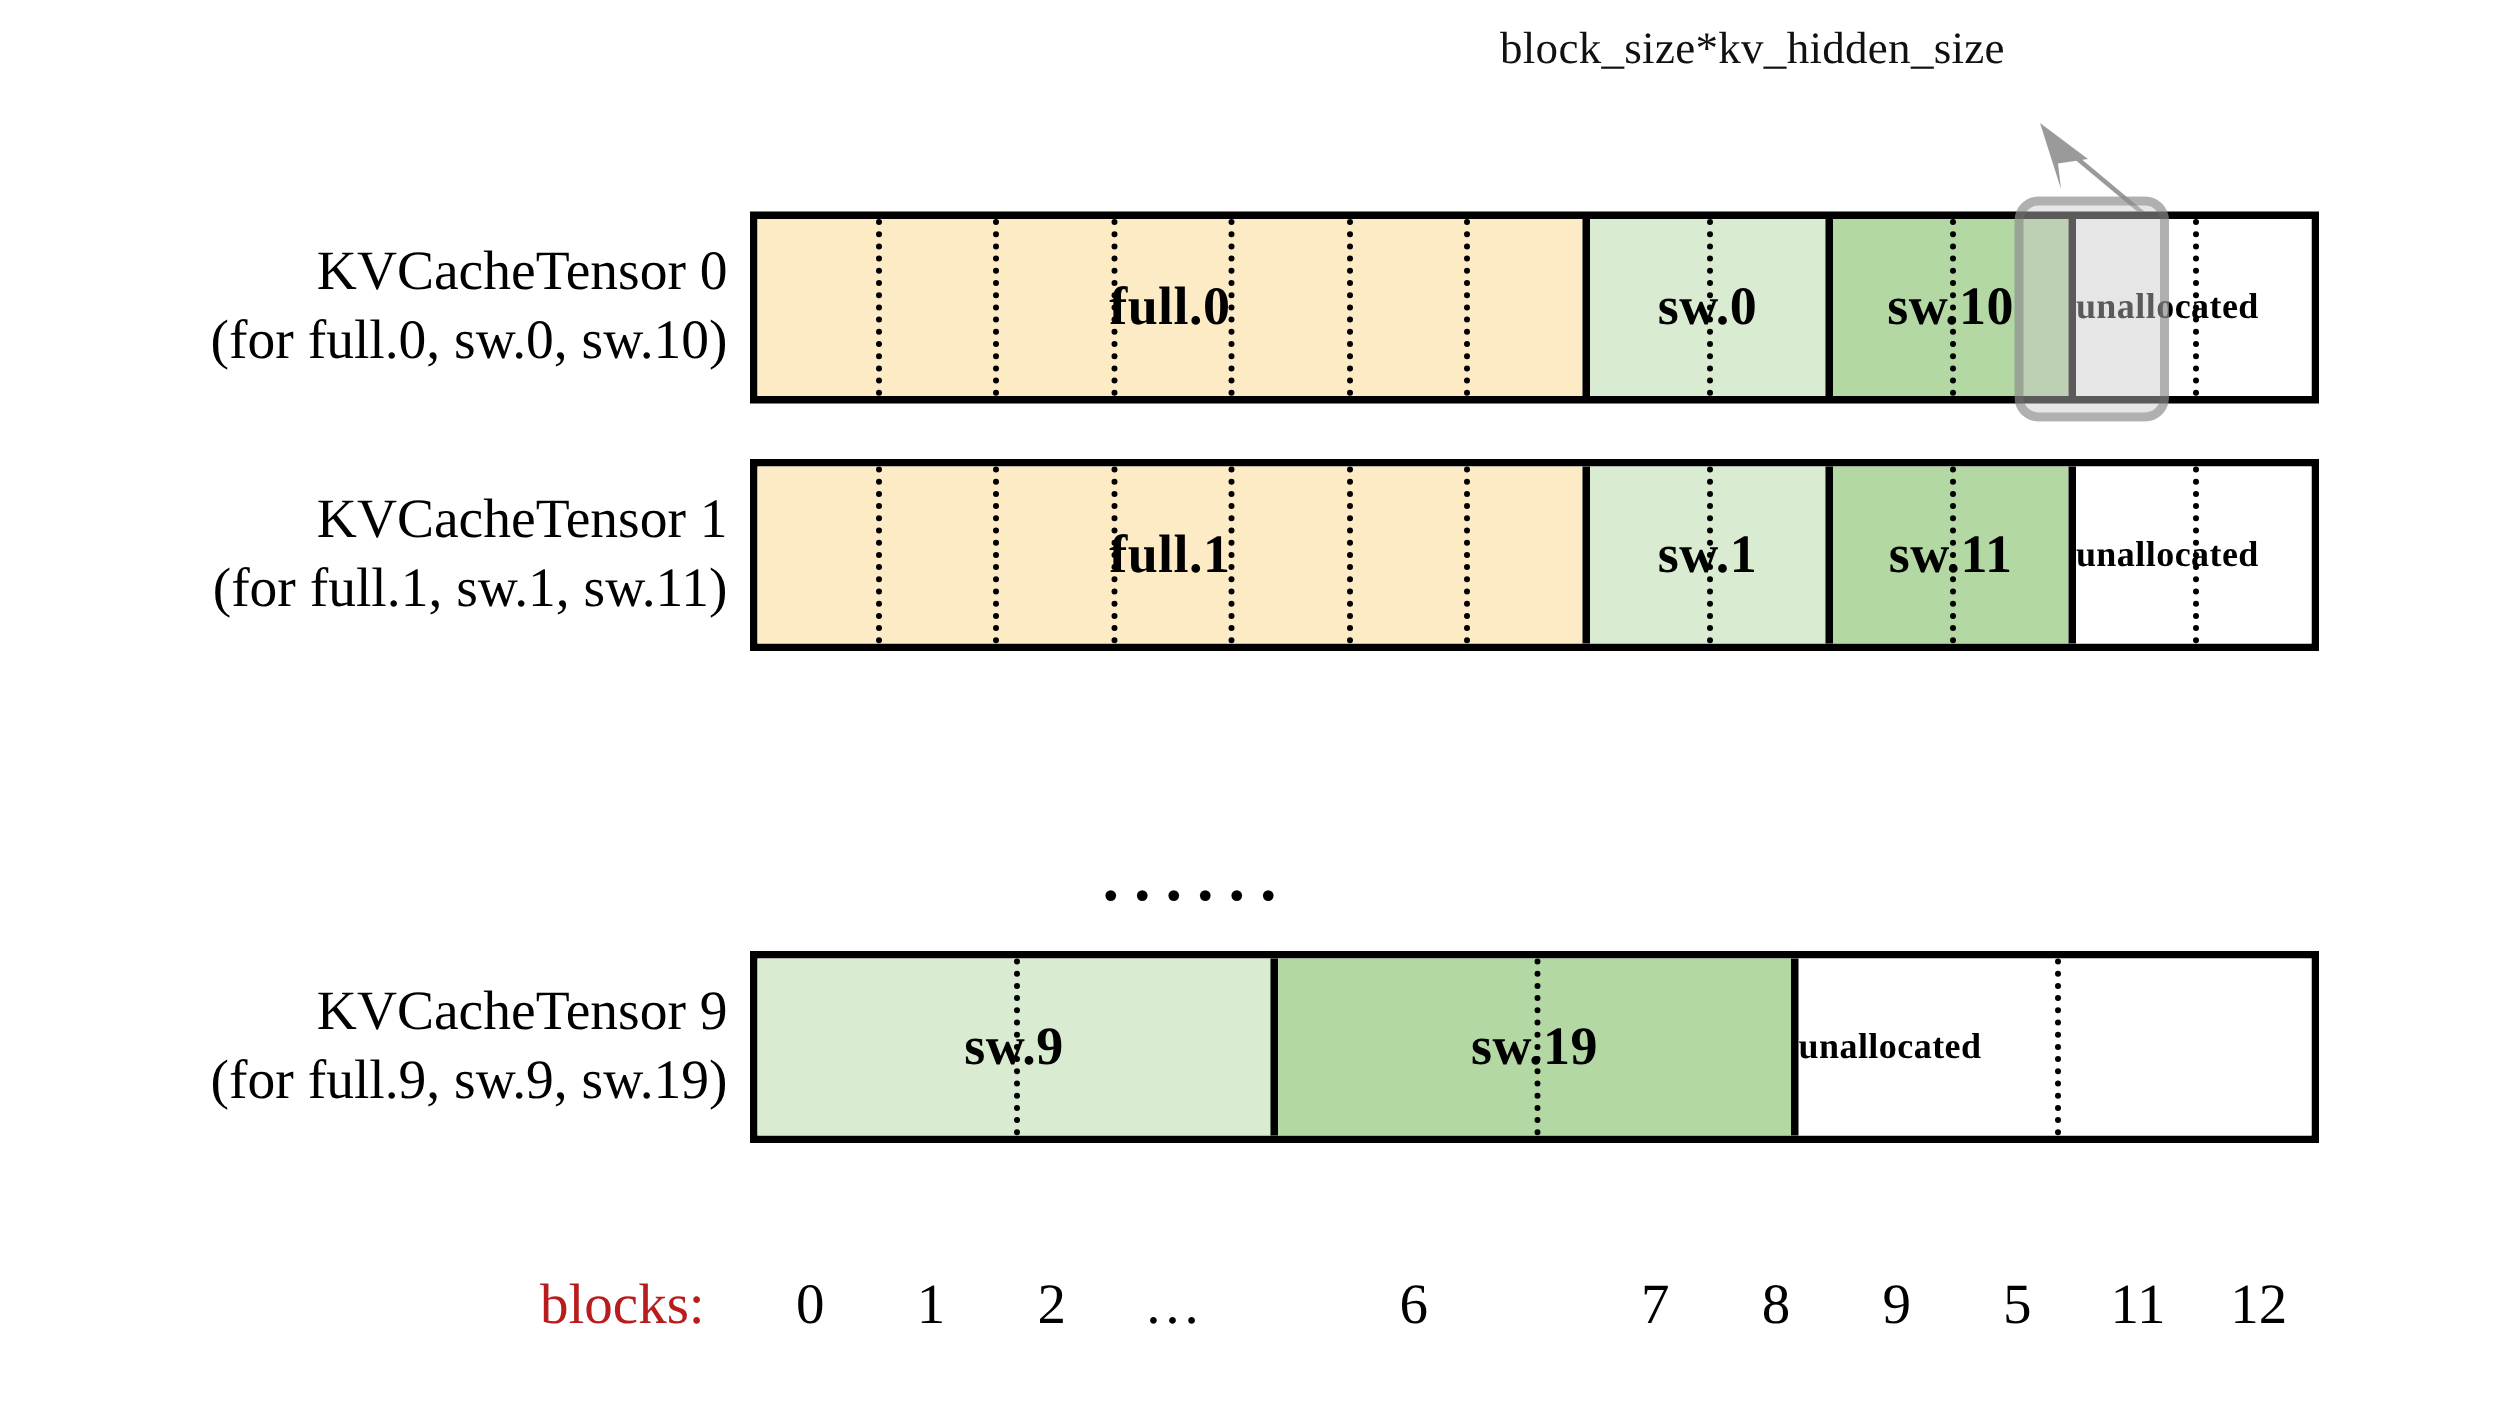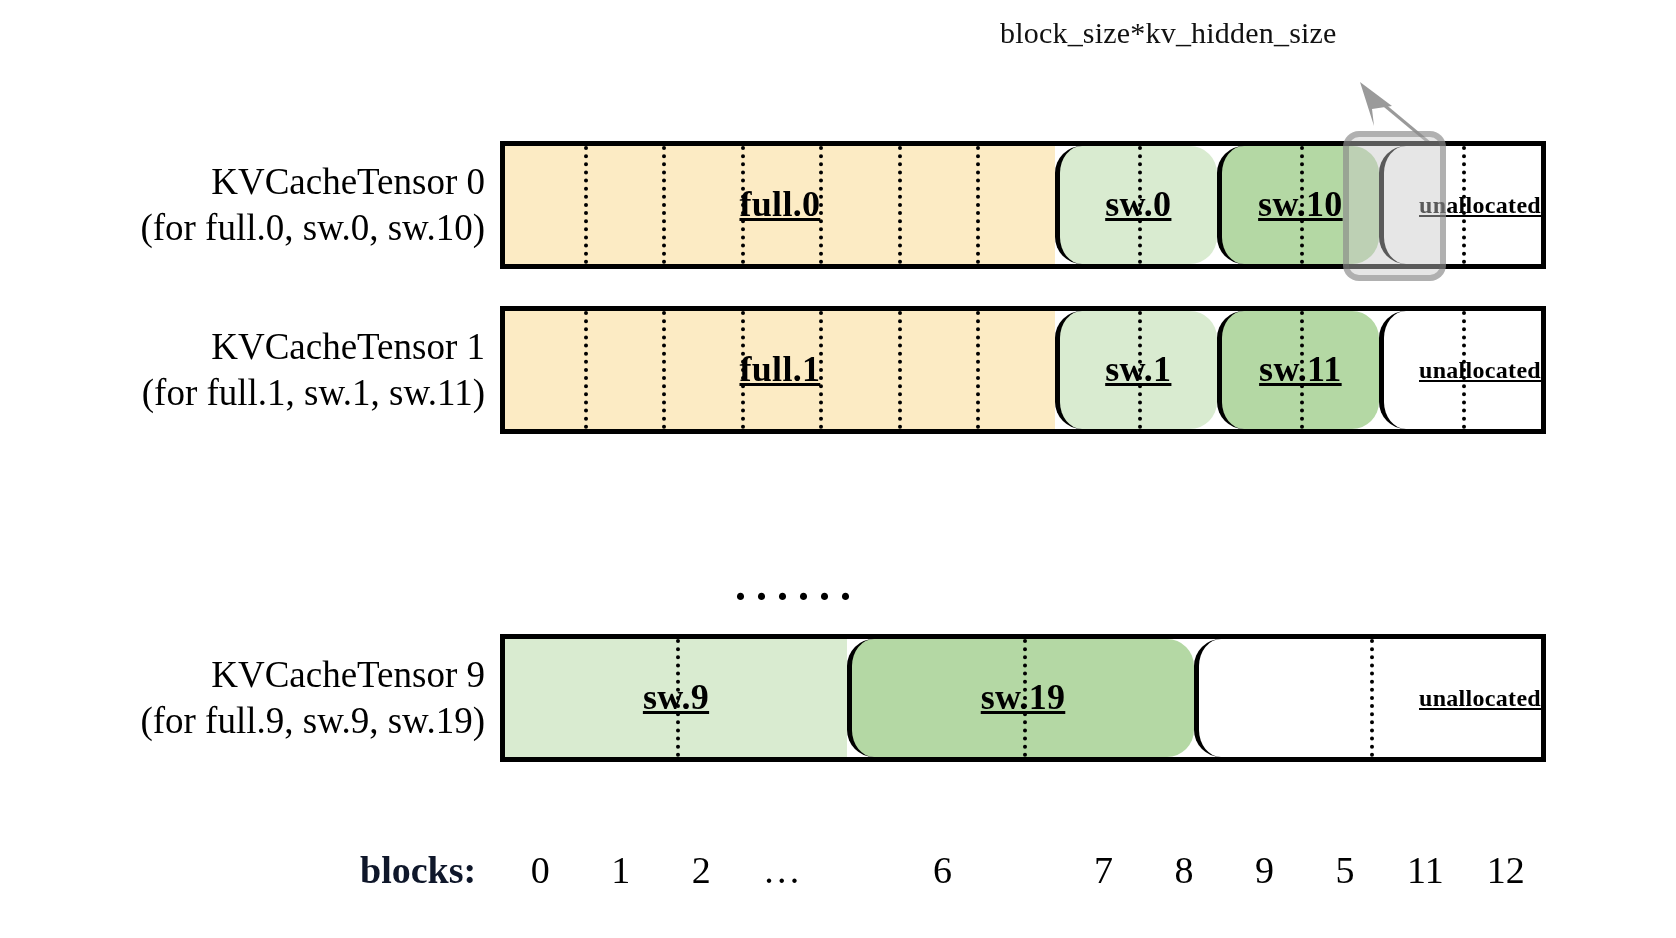--- a/index.html
+++ b/index.html
@@ -83,34 +83,33 @@
     position: relative;
     box-sizing: border-box;
     display: flex;
     align-items: center;
     justify-content: center;
     font-weight: bold;
     font-size: 36px;
     color: #000000;
     overflow: visible;
   }
-  .seg + .seg { border-left: 5px solid #000000; border-radius: 27px; }
+  .seg + .seg { border-left: 5px solid #000000; }
 
   .seg-full  { background: #FCEBC4; }
   .seg-sw-a  { background: #D9EBD0; }
   .seg-sw-b  { background: #B4D8A4; }
   .seg-unalloc { background: #ffffff; }
 
   .seg-label {
     position: relative;
     z-index: 2;
-    text-align: right;
+    text-align: left;
     line-height: 1.05;
     letter-spacing: 0.3px;
-    text-decoration: underline;
   }
   .seg-unalloc .seg-label {
     font-size: 24px;
     line-height: 1.1;
     width: 100%;
     word-break: break-all;
   }
 
   
   .dotted {
@@ -153,22 +152,21 @@
     left: 0;
     top: 848px;
     width: 100%;
     height: 60px;
   }
   .axis-title {
     position: absolute;
     left: 360px;
     top: 0;
     font-size: 38px;
-    color: #0f172a;
-    font-weight: bold;
+    color: #b91c1c;
   }
   .axis-ticks {
     position: absolute;
     left: 500px;
     top: 0;
     width: 1046px;
     height: 60px;
     display: flex;
   }
   .tick {

